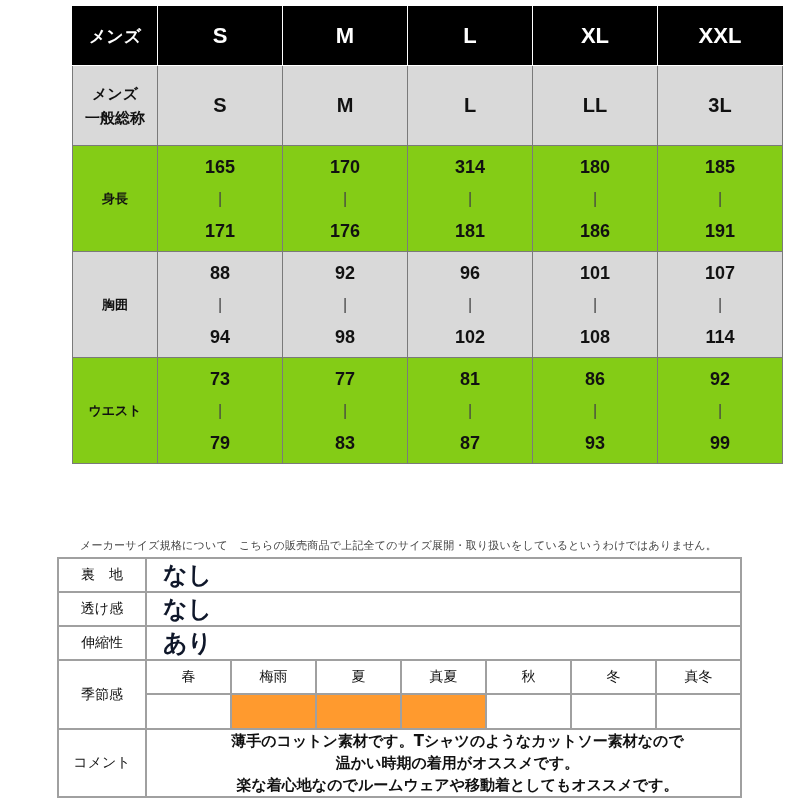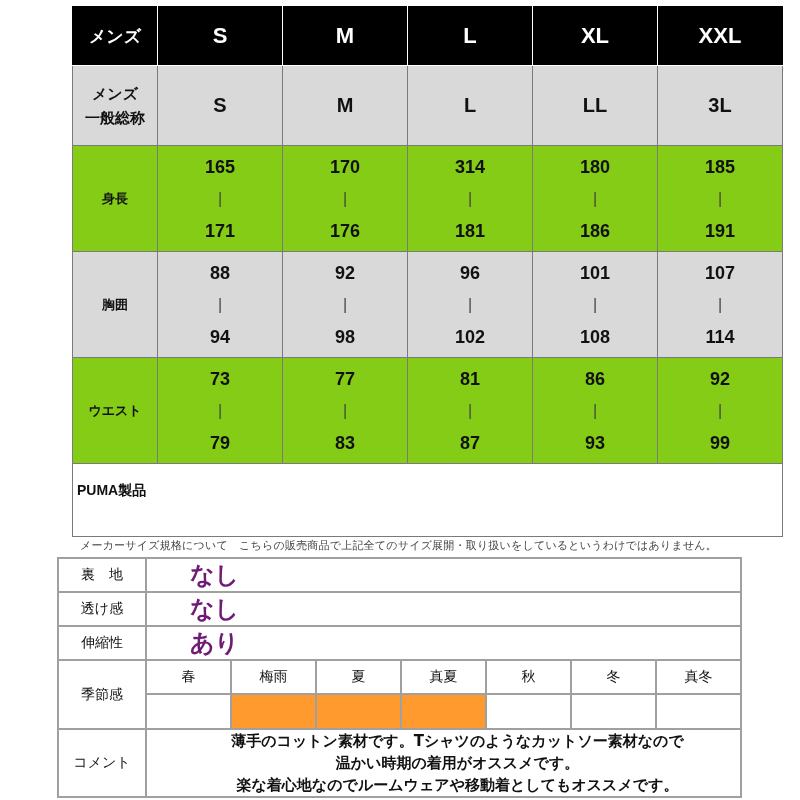--- a/index.html
+++ b/index.html
@@ -36,21 +36,21 @@
 
   
   .prop-table {
     position: absolute; left: 57px; top: 557px; width: 685px;
     border-collapse: collapse; table-layout: fixed;
     border: 2px solid #999;
   }
   .prop-table td { border: 2px solid #a0a0a0; vertical-align: middle; }
   .prop-label { width: 88px; text-align: center; font-size: 14px; color: #111; }
   .prop-row td { height: 33px; border-radius: 14px; }
-  .prop-value { font-size: 24px; font-weight: bold; padding-left: 43px; color: #701a75; }
+  .prop-value { font-size: 24px; font-weight: bold; padding-left: 16px; color: #0f172a; }
   .season-head { text-align: center; font-size: 14px; height: 34px; }
   .season-cell { height: 35px; background: #fff; }
   .season-cell.on { background: #ff9a2e; }
   .comment-cell { font-size: 15px; font-weight: bold; line-height: 22px; padding: 0 0 0 28px; height: 67px; }
   .comment-line { display: block; white-space: nowrap; text-align: center; }
 </style>
 </head>
 <body>
 
 <table class="size-table">
@@ -103,23 +103,20 @@
 
   <tr class="row-measure white">
     <td>ウエスト</td>
     <td><span>73</span><span class="sep">|</span><span>79</span></td>
     <td><span>77</span><span class="sep">|</span><span>83</span></td>
     <td><span>81</span><span class="sep">|</span><span>87</span></td>
     <td><span>86</span><span class="sep">|</span><span>93</span></td>
     <td><span>92</span><span class="sep">|</span><span>99</span></td>
   </tr>
 
-  <tr class="row-note">
-    <td colspan="6">PUMA製品</td>
-  </tr>
 </tbody>
   </table>
 
 <div class="maker-note">メーカーサイズ規格について　こちらの販売商品で上記全てのサイズ展開・取り扱いをしているというわけではありません。</div>
 
 <table class="prop-table">
   <colgroup>
     <col style="width:88px">
     <col>
       <col>

